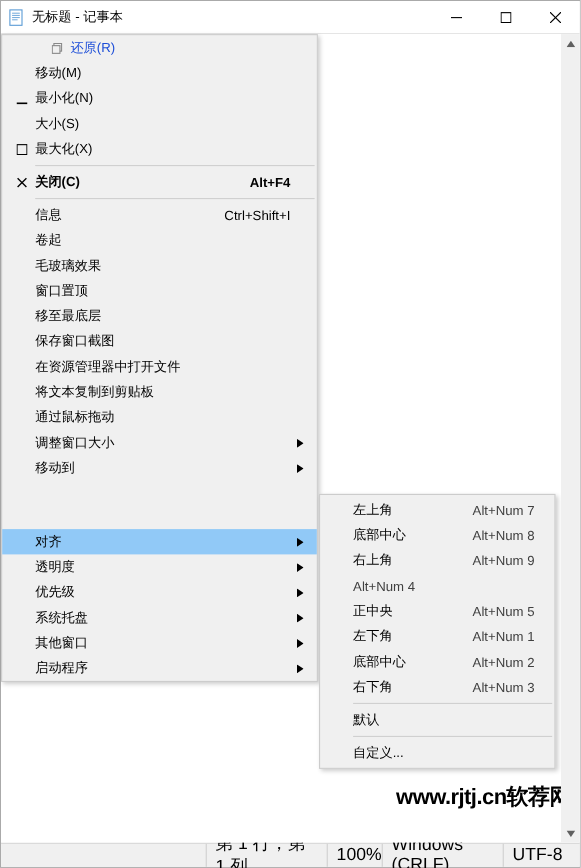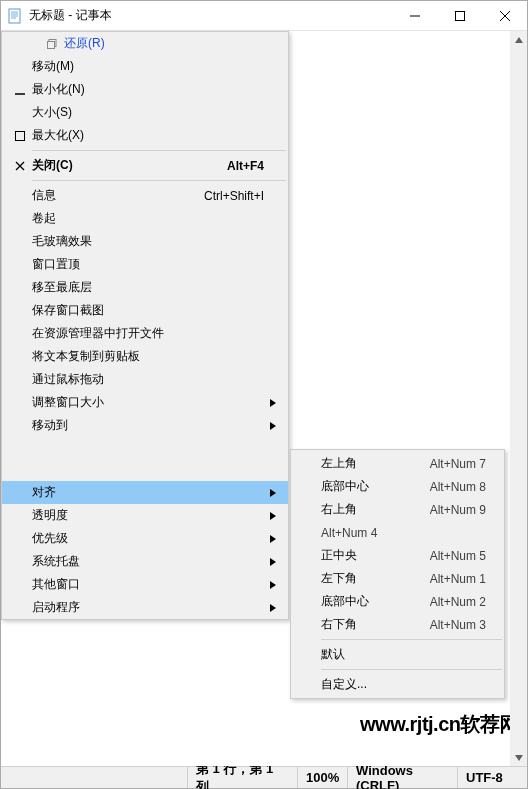--- a/index.html
+++ b/index.html
@@ -139,23 +139,22 @@
   font-family: Arial, sans-serif;
   color: #000;
   letter-spacing: -0.5px;
 }
 .statusbar {
   height: 22px;
   background: #f0f0f0;
   border-top: 1px solid #d0d0d0;
   display: flex;
   align-items: center;
-  font-size: 13px;
-  color: #000;
-  font-weight: bold;
+  font-size: 16px;
+  color: #000;
 }
 .status-cell {
   border-left: 1px solid #d0d0d0;
   padding: 0 8px;
   height: 100%;
   display: flex;
   align-items: center;
 }
 .status-cell:first-child { border-left: none; flex: 1; }
 .scrollbar-vert {

